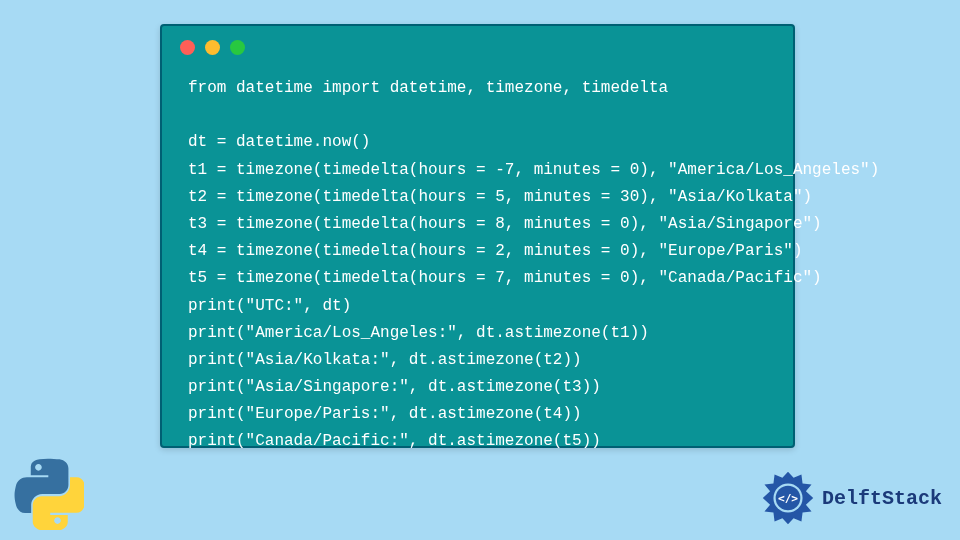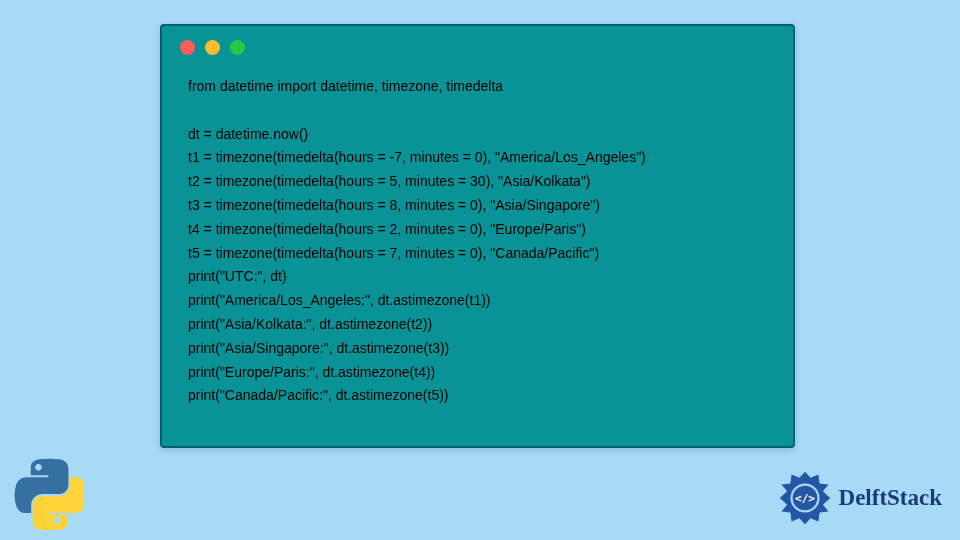--- a/index.html
+++ b/index.html
@@ -30,47 +30,47 @@
   .dot {
     width: 15px;
     height: 15px;
     border-radius: 50%;
   }
   .dot.red { background: #ff5f57; }
   .dot.yellow { background: #febc2e; }
   .dot.green { background: #28c840; }
   .code-body {
     padding: 10px 26px 18px 26px;
-    color: #000000;
-    font-family: Liberation Sans, sans-serif;
-    font-size: 14px;
+    color: #ffffff;
+    font-family: Liberation Mono, monospace;
+    font-size: 16px;
     line-height: 1.7;
     white-space: pre;
   }
   .python-logo {
     position: absolute;
     left: 12px;
     bottom: 10px;
     width: 72px;
     height: 72px;
   }
   .delft-logo {
     position: absolute;
     right: 18px;
     bottom: 14px;
     display: flex;
     align-items: center;
     gap: 6px;
   }
   .delft-logo svg { display: block; }
   .delft-text {
-    font-size: 23px;
+    font-size: 20px;
     font-weight: 600;
     color: #1b3a7a;
-    font-family: Liberation Serif, serif;
+    font-family: Liberation Mono, monospace;
   }
 </style>
 </head>
 <body>
 
 <div class="code-panel">
   <div class="traffic-lights">
     <div class="dot red"></div>
     <div class="dot yellow"></div>
     <div class="dot green"></div>

